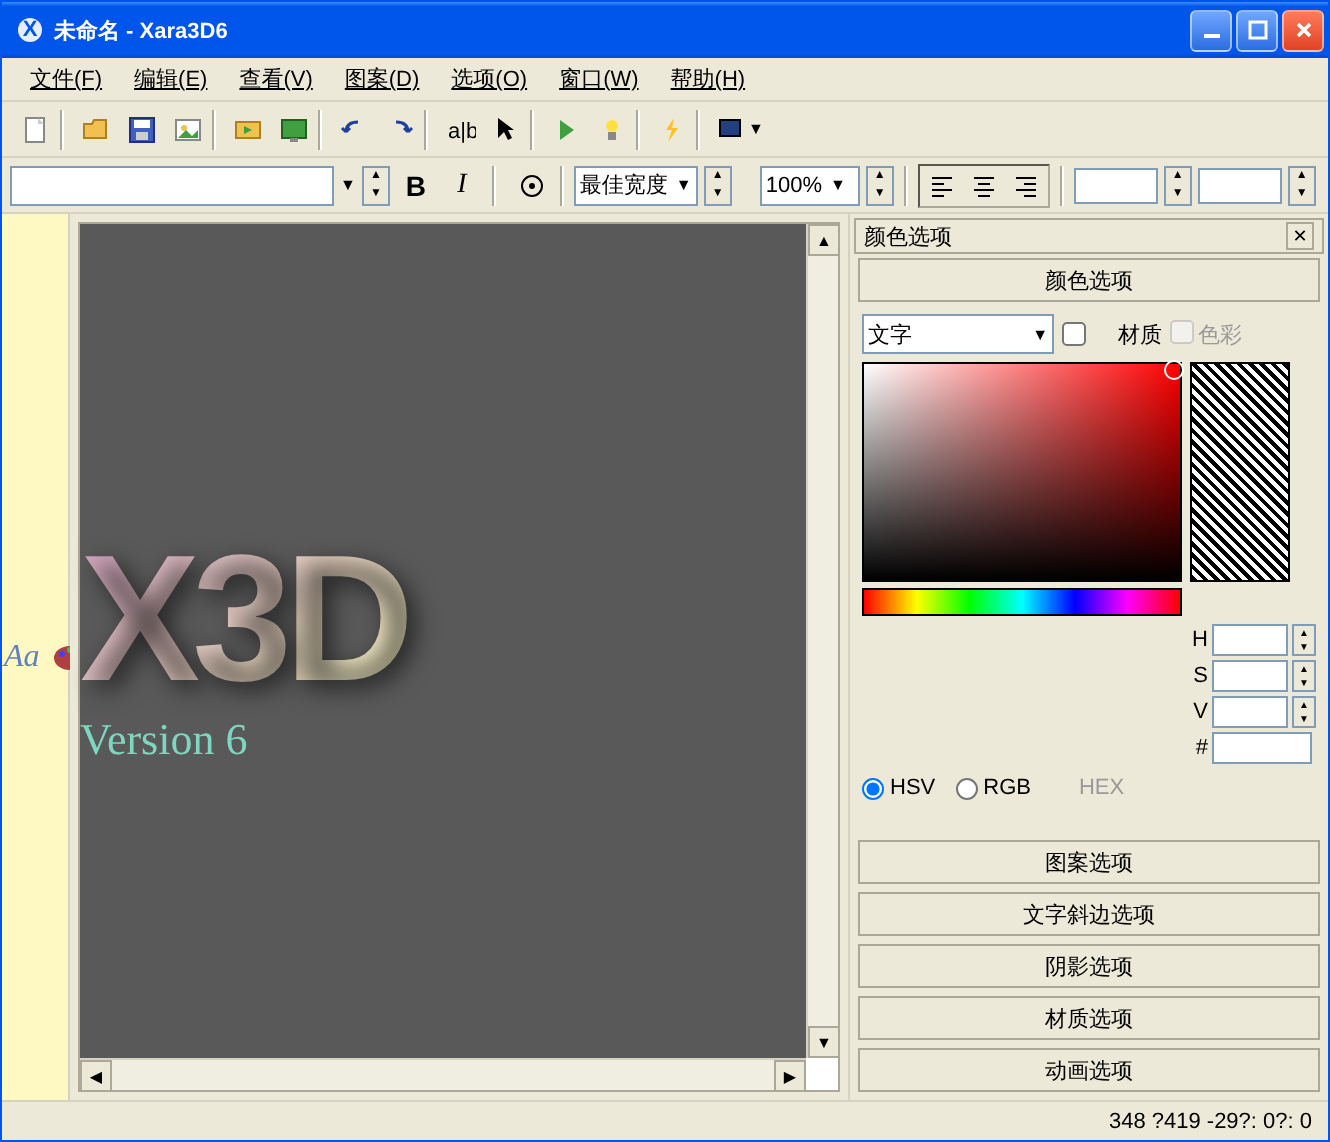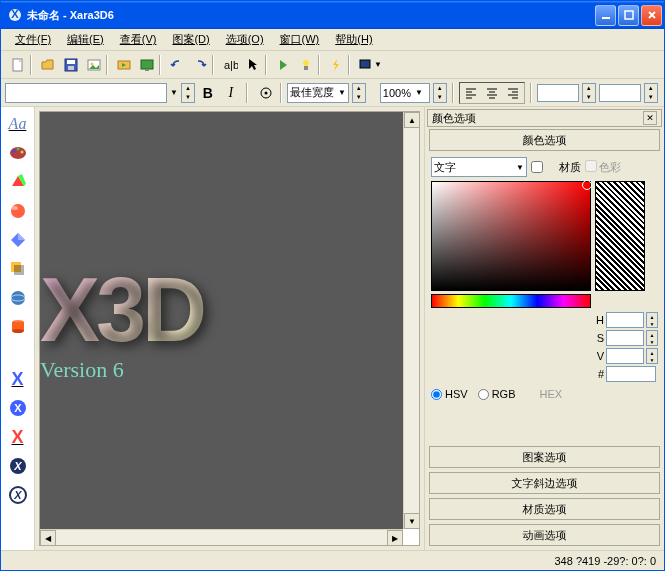--- a/index.html
+++ b/index.html
@@ -19,21 +19,21 @@
 .tsep { width: 2px; height: 20px; border-left: 1px solid #aca899; border-right: 1px solid #fff; margin: 0 2px; }
 .toolbar2 { height: 28px; background: #ece9d8; display: flex; align-items: center; padding: 0 4px; gap: 3px; border-bottom: 1px solid #d6d2c2; }
 .fontcombo { width: 162px; height: 20px; background: #fff; border: 1px solid #7f9db9; }
 .btn-bold { font-weight: bold; font-size: 14px; width: 20px; height: 20px; display: flex; align-items: center; justify-content: center; }
 .btn-italic { font-style: italic; font-size: 14px; font-family: serif; width: 20px; height: 20px; display: flex; align-items: center; justify-content: center; }
 .sel { height: 20px; background: #fff; border: 1px solid #7f9db9; padding: 0 2px; display: flex; align-items: center; }
 .sel .arrow { margin-left: 4px; font-size: 8px; color: #000; }
 .spinbtn { width: 14px; height: 20px; background: #ece9d8; border: 1px solid #7f9db9; display: flex; flex-direction: column; }
 .spinbtn div { flex: 1; display: flex; align-items: center; justify-content: center; font-size: 6px; }
 .main { flex: 1; display: flex; background: #ece9d8; overflow: hidden; }
-.sidebar { width: 34px; background: #ffffff; border-right: 1px solid #d6d2c2; display: flex; flex-direction: column; align-items: center; padding: 4px 0; gap: 3px; text-decoration: underline; }
+.sidebar { width: 34px; background: #fef9c3; border-right: 1px solid #d6d2c2; display: flex; flex-direction: row; align-items: center; padding: 4px 0; gap: 3px; }
 .sidebtn { width: 26px; height: 26px; display: flex; align-items: center; justify-content: center; border: 1px solid transparent; }
 .canvas-area { flex: 1; display: flex; flex-direction: column; background: #ece9d8; padding: 4px; }
 .canvas-wrap { flex: 1; position: relative; border: 1px solid #aca899; background: #fff; display: flex; }
 .canvas { flex: 1; background: #595959; display: flex; flex-direction: column; justify-content: center; position: relative; margin: 0 16px 16px 0; }
 .x3d { font-size: 90px; font-weight: bold; font-family: Arial, sans-serif; background: linear-gradient(135deg, #d0a0c0 0%, #fffacd 50%, #b0a0d0 100%); -webkit-background-clip: text; background-clip: text; color: transparent; text-shadow: 4px 4px 12px rgba(0,0,0,0.6); letter-spacing: -4px; }
 .ver6 { font-size: 22px; color: #7fd6c0; font-family: Liberation Serif, serif; margin-top: -5px; }
 .scrollbar-v { position: absolute; right: 0; top: 0; bottom: 16px; width: 16px; background: #f0ede1; border-left: 1px solid #d6d2c2; }
 .scrollbar-h { position: absolute; left: 0; right: 16px; bottom: 0; height: 16px; background: #f0ede1; border-top: 1px solid #d6d2c2; }
 .sb-btn { width: 16px; height: 16px; background: #ece9d8; border: 1px solid #aca899; display: flex; align-items: center; justify-content: center; font-size: 8px; }
 .scrollbar-v .sb-btn:first-child { position: absolute; top: 0; }
@@ -431,20 +431,21 @@
             </label>
           <label style="color:#999">
               <input type="radio" name="cm" disabled="" style="visibility: hidden;">
               <span>HEX</span>
             </label>
         </div>
       </div>
       <div class="spacer"></div>
       <div class="panel-btn">图案选项</div>
       <div class="panel-btn">文字斜边选项</div>
+      <div class="panel-btn">阴影选项</div>
       <div class="panel-btn">材质选项</div>
       <div class="panel-btn">动画选项</div>
     </div>
   </div>
 
   <div class="statusbar">
     <span>348 ?419 -29?: 0?: 0</span>
   </div>
 </div>
 

